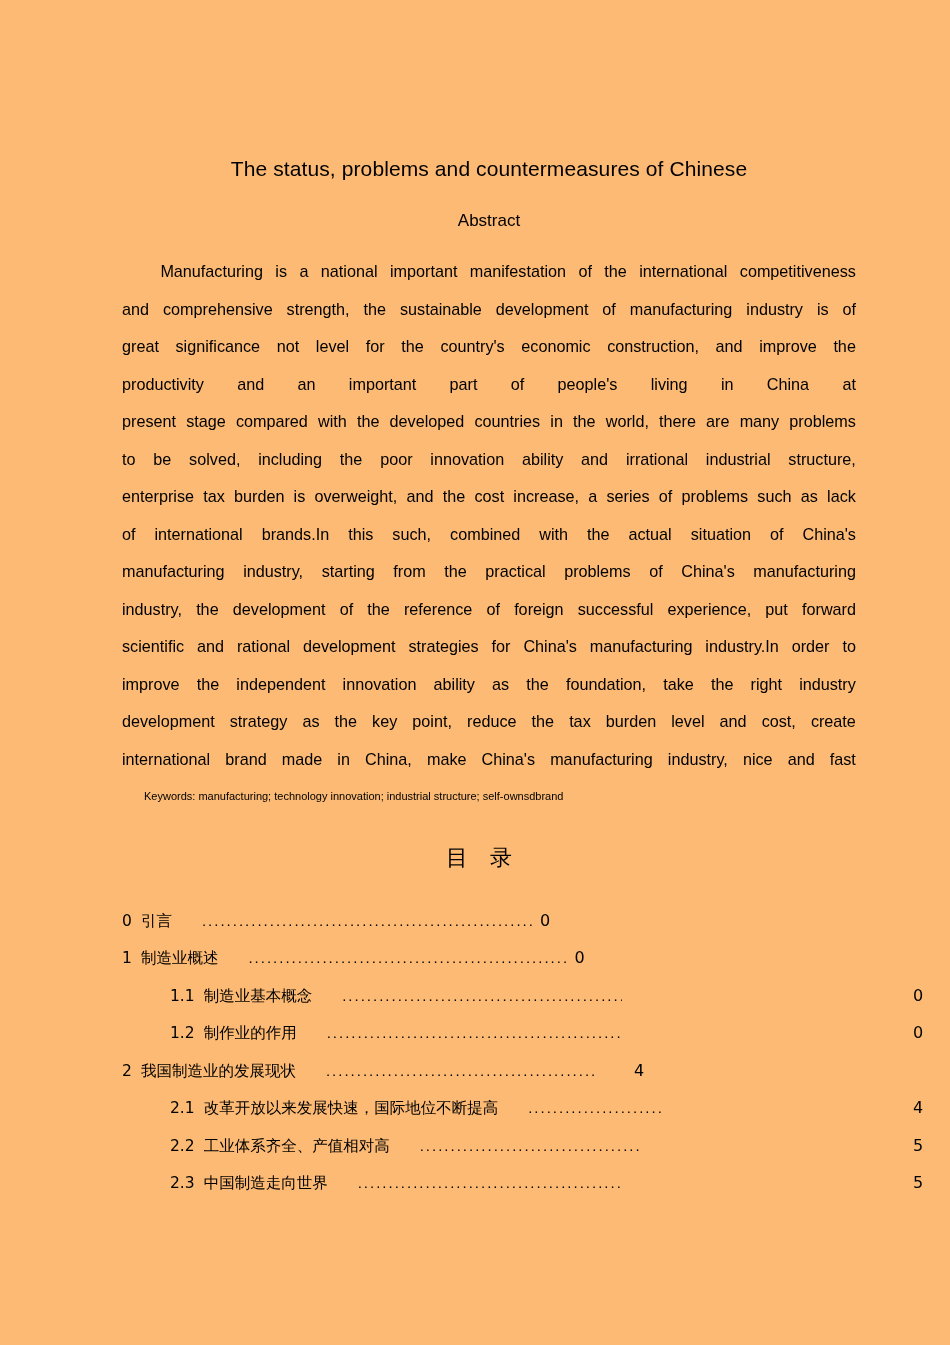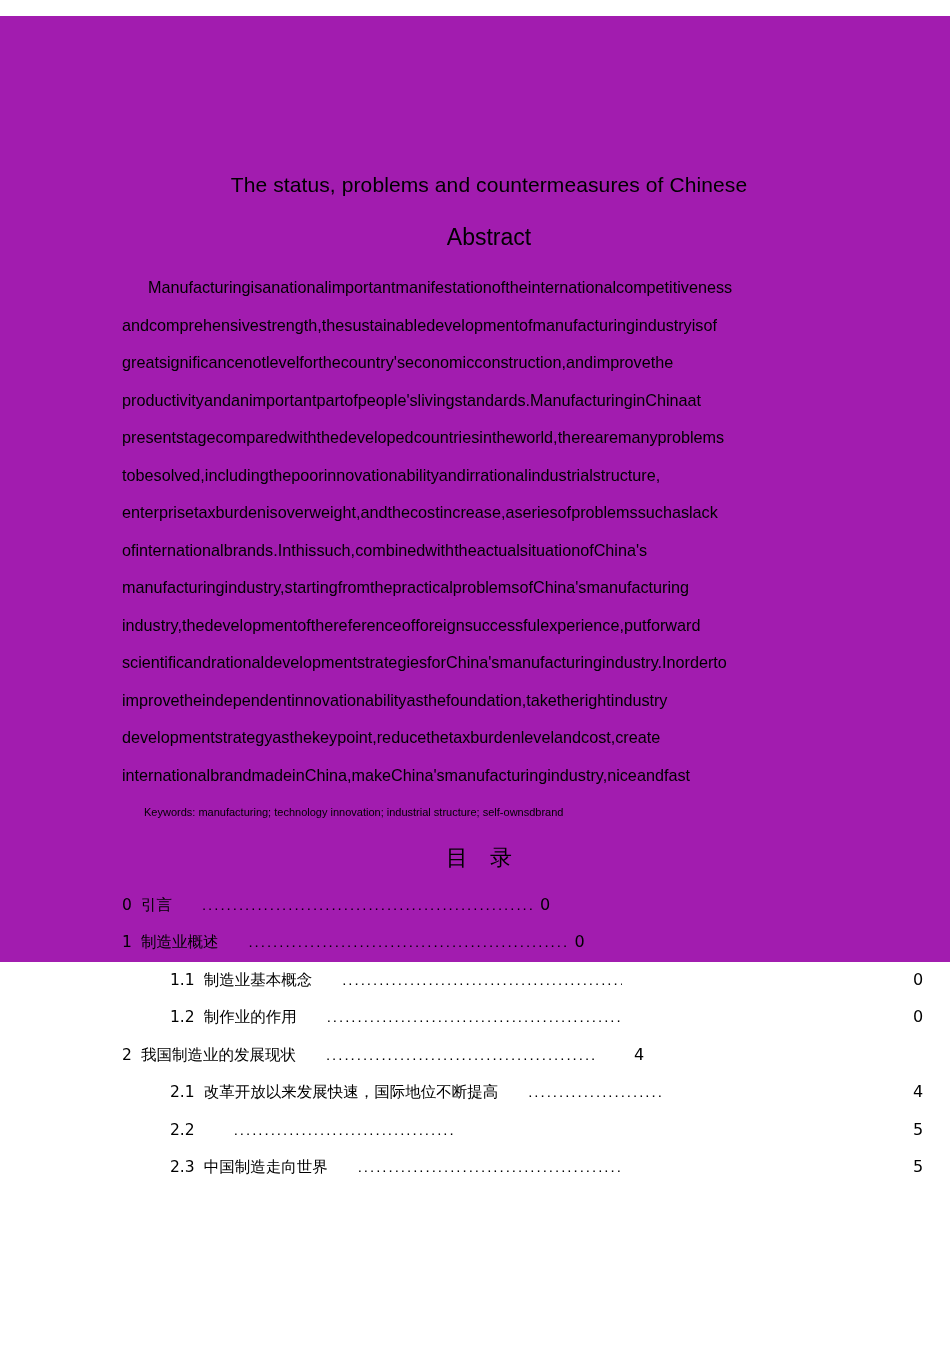--- a/index.html
+++ b/index.html
@@ -12,24 +12,24 @@
     width: 950px;
     height: 1345px;
     position: relative;
     font-family: "Liberation Sans", sans-serif;
     color: #000000;
     overflow: hidden;
   }
   .page {
     position: absolute;
     left: 0;
-    top: 16px;
+    top: 0;
     width: 950px;
-    height: 946px;
-    background: #a21caf;
+    height: 1345px;
+    background: #fdba74;
   }
   .content {
     position: absolute;
     left: 122px;
     top: 0;
     width: 734px;
   }
 
   
   .doc-title {
@@ -41,21 +41,21 @@
     padding-top: 145px;
     letter-spacing: 0.1px;
   }
   .doc-title .t-line {
     display: block;
   }
 
   
   .abstract-heading {
     text-align: center;
-    font-size: 23px;
+    font-size: 17px;
     line-height: 40px;
     font-weight: normal;
     margin: 0;
     padding-top: 8px;
   }
 
   
   .abstract-body {
     margin: 0;
     padding-top: 12px;
@@ -64,20 +64,21 @@
     display: block;
     font-size: 16.2px;
     height: 37.5px;
     line-height: 37.5px;
     white-space: nowrap;
     text-align: justify;
   }
   
   .abs-line.just {
     display: flex;
+    justify-content: space-between;
     white-space: pre;
   }
   .abs-line.just > span {
     white-space: pre;
   }
   .abs-line.last {
     display: block;
   }
   .indent-first {
     padding-left: 26px;
@@ -88,21 +89,21 @@
     display: block;
     font-size: 11px;
     height: 37.5px;
     line-height: 37.5px;
     white-space: nowrap;
     padding-left: 22px;
   }
 
   
   .toc-heading {
-    margin: 0;
+    margin: 16px;
     padding-top: 6px;
     text-align: center;
     font-size: 22px;
     line-height: 40px;
     font-weight: normal;
     font-family: "DejaVu Sans", sans-serif;
     padding-right: 20px;
   }
   .toc-heading .gap {
     display: inline-block;
@@ -174,21 +175,21 @@
     <h1 class="doc-title">
       <span class="t-line">The status, problems and countermeasures of Chinese</span>
     </h1>
 
     <h2 class="abstract-heading">Abstract</h2>
 
     <div class="abstract-body" id="abstract-body">
         <div class="abs-line just has-indent"><span class="indent-first"></span><span>Manufacturing</span><span>is</span><span>a</span><span>national</span><span>important</span><span>manifestation</span><span>of</span><span>the</span><span>international</span><span>competitiveness</span></div>
         <div class="abs-line just"><span>and</span><span>comprehensive</span><span>strength,</span><span>the</span><span>sustainable</span><span>development</span><span>of</span><span>manufacturing</span><span>industry</span><span>is</span><span>of</span></div>
         <div class="abs-line just"><span>great</span><span>significance</span><span>not</span><span>level</span><span>for</span><span>the</span><span>country's</span><span>economic</span><span>construction,</span><span>and</span><span>improve</span><span>the</span></div>
-        <div class="abs-line just"><span>productivity</span><span>and</span><span>an</span><span>important</span><span>part</span><span>of</span><span>people's</span><span>living</span><span>standards.Manufacturing</span><span>in</span><span>China</span><span>at</span></div>
+        <div class="abs-line just"><span>productivity</span><span>and</span><span>an</span><span>important</span><span>part</span><span>of</span><span>people's</span><span>living</span><span>in</span><span>China</span><span>at</span></div>
         <div class="abs-line just"><span>present</span><span>stage</span><span>compared</span><span>with</span><span>the</span><span>developed</span><span>countries</span><span>in</span><span>the</span><span>world,</span><span>there</span><span>are</span><span>many</span><span>problems</span></div>
         <div class="abs-line just"><span>to</span><span>be</span><span>solved,</span><span>including</span><span>the</span><span>poor</span><span>innovation</span><span>ability</span><span>and</span><span>irrational</span><span>industrial</span><span>structure,</span></div>
         <div class="abs-line just"><span>enterprise</span><span>tax</span><span>burden</span><span>is</span><span>overweight,</span><span>and</span><span>the</span><span>cost</span><span>increase,</span><span>a</span><span>series</span><span>of</span><span>problems</span><span>such</span><span>as</span><span>lack</span></div>
         <div class="abs-line just"><span>of</span><span>international</span><span>brands.In</span><span>this</span><span>such,</span><span>combined</span><span>with</span><span>the</span><span>actual</span><span>situation</span><span>of</span><span>China's</span></div>
         <div class="abs-line just"><span>manufacturing</span><span>industry,</span><span>starting</span><span>from</span><span>the</span><span>practical</span><span>problems</span><span>of</span><span>China's</span><span>manufacturing</span></div>
         <div class="abs-line just"><span>industry,</span><span>the</span><span>development</span><span>of</span><span>the</span><span>reference</span><span>of</span><span>foreign</span><span>successful</span><span>experience,</span><span>put</span><span>forward</span></div>
         <div class="abs-line just"><span>scientific</span><span>and</span><span>rational</span><span>development</span><span>strategies</span><span>for</span><span>China's</span><span>manufacturing</span><span>industry.In</span><span>order</span><span>to</span></div>
         <div class="abs-line just"><span>improve</span><span>the</span><span>independent</span><span>innovation</span><span>ability</span><span>as</span><span>the</span><span>foundation,</span><span>take</span><span>the</span><span>right</span><span>industry</span></div>
         <div class="abs-line just"><span>development</span><span>strategy</span><span>as</span><span>the</span><span>key</span><span>point,</span><span>reduce</span><span>the</span><span>tax</span><span>burden</span><span>level</span><span>and</span><span>cost,</span><span>create</span></div>
         <div class="abs-line just"><span>international</span><span>brand</span><span>made</span><span>in</span><span>China,</span><span>make</span><span>China's</span><span>manufacturing</span><span>industry,</span><span>nice</span><span>and</span><span>fast</span></div>
@@ -245,20 +246,21 @@
           <span class="toc-label">2.1</span>
           <span class="toc-gap-sm"></span>
           <span class="toc-label">改革开放以来发展快速，国际地位不断提高</span>
           <span class="toc-gap-md"></span>
           <span class="leader fixed-6">......................</span>
           <span class="toc-page far">4</span>
         </div>
         <div class="toc-row level2">
           <span class="toc-label">2.2</span>
           <span class="toc-gap-sm"></span>
+          <span class="toc-label">工业体系齐全、产值相对高</span>
           <span class="toc-gap-md"></span>
           <span class="leader fixed-7">....................................</span>
           <span class="toc-page far">5</span>
         </div>
         <div class="toc-row level2">
           <span class="toc-label">2.3</span>
           <span class="toc-gap-sm"></span>
           <span class="toc-label">中国制造走向世界</span>
           <span class="toc-gap-md"></span>
           <span class="leader fixed-8">...........................................</span>

